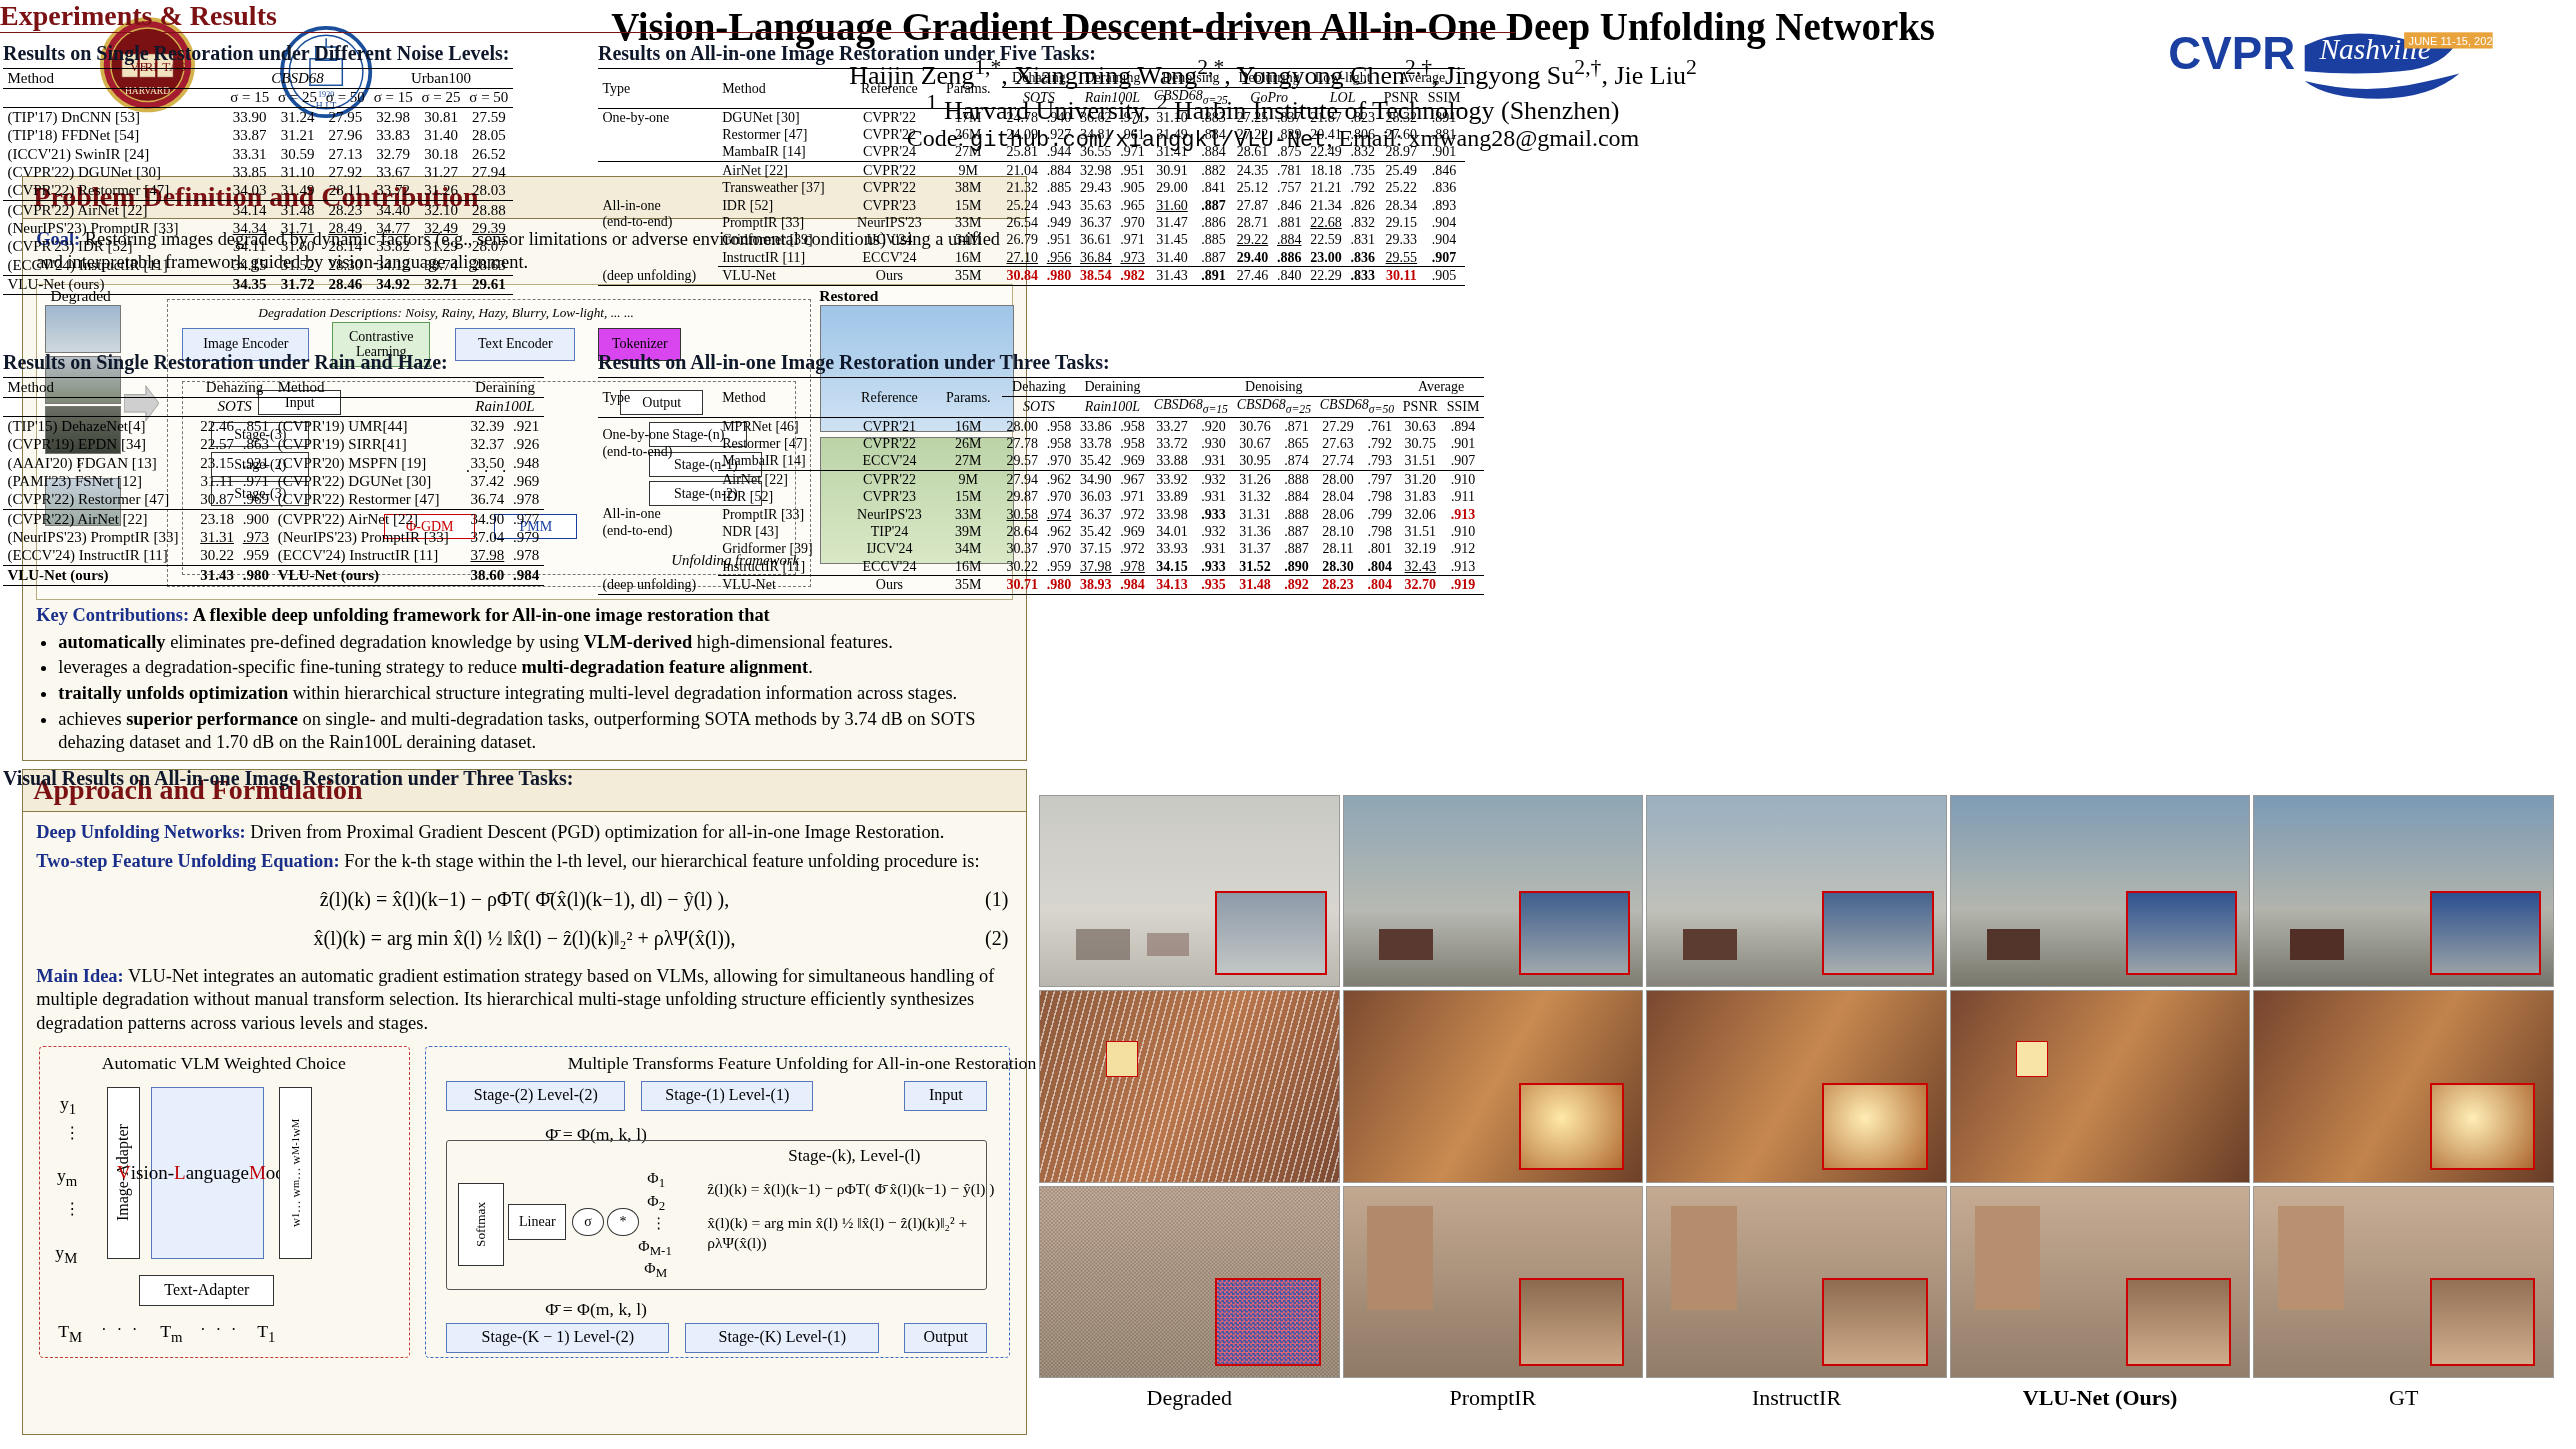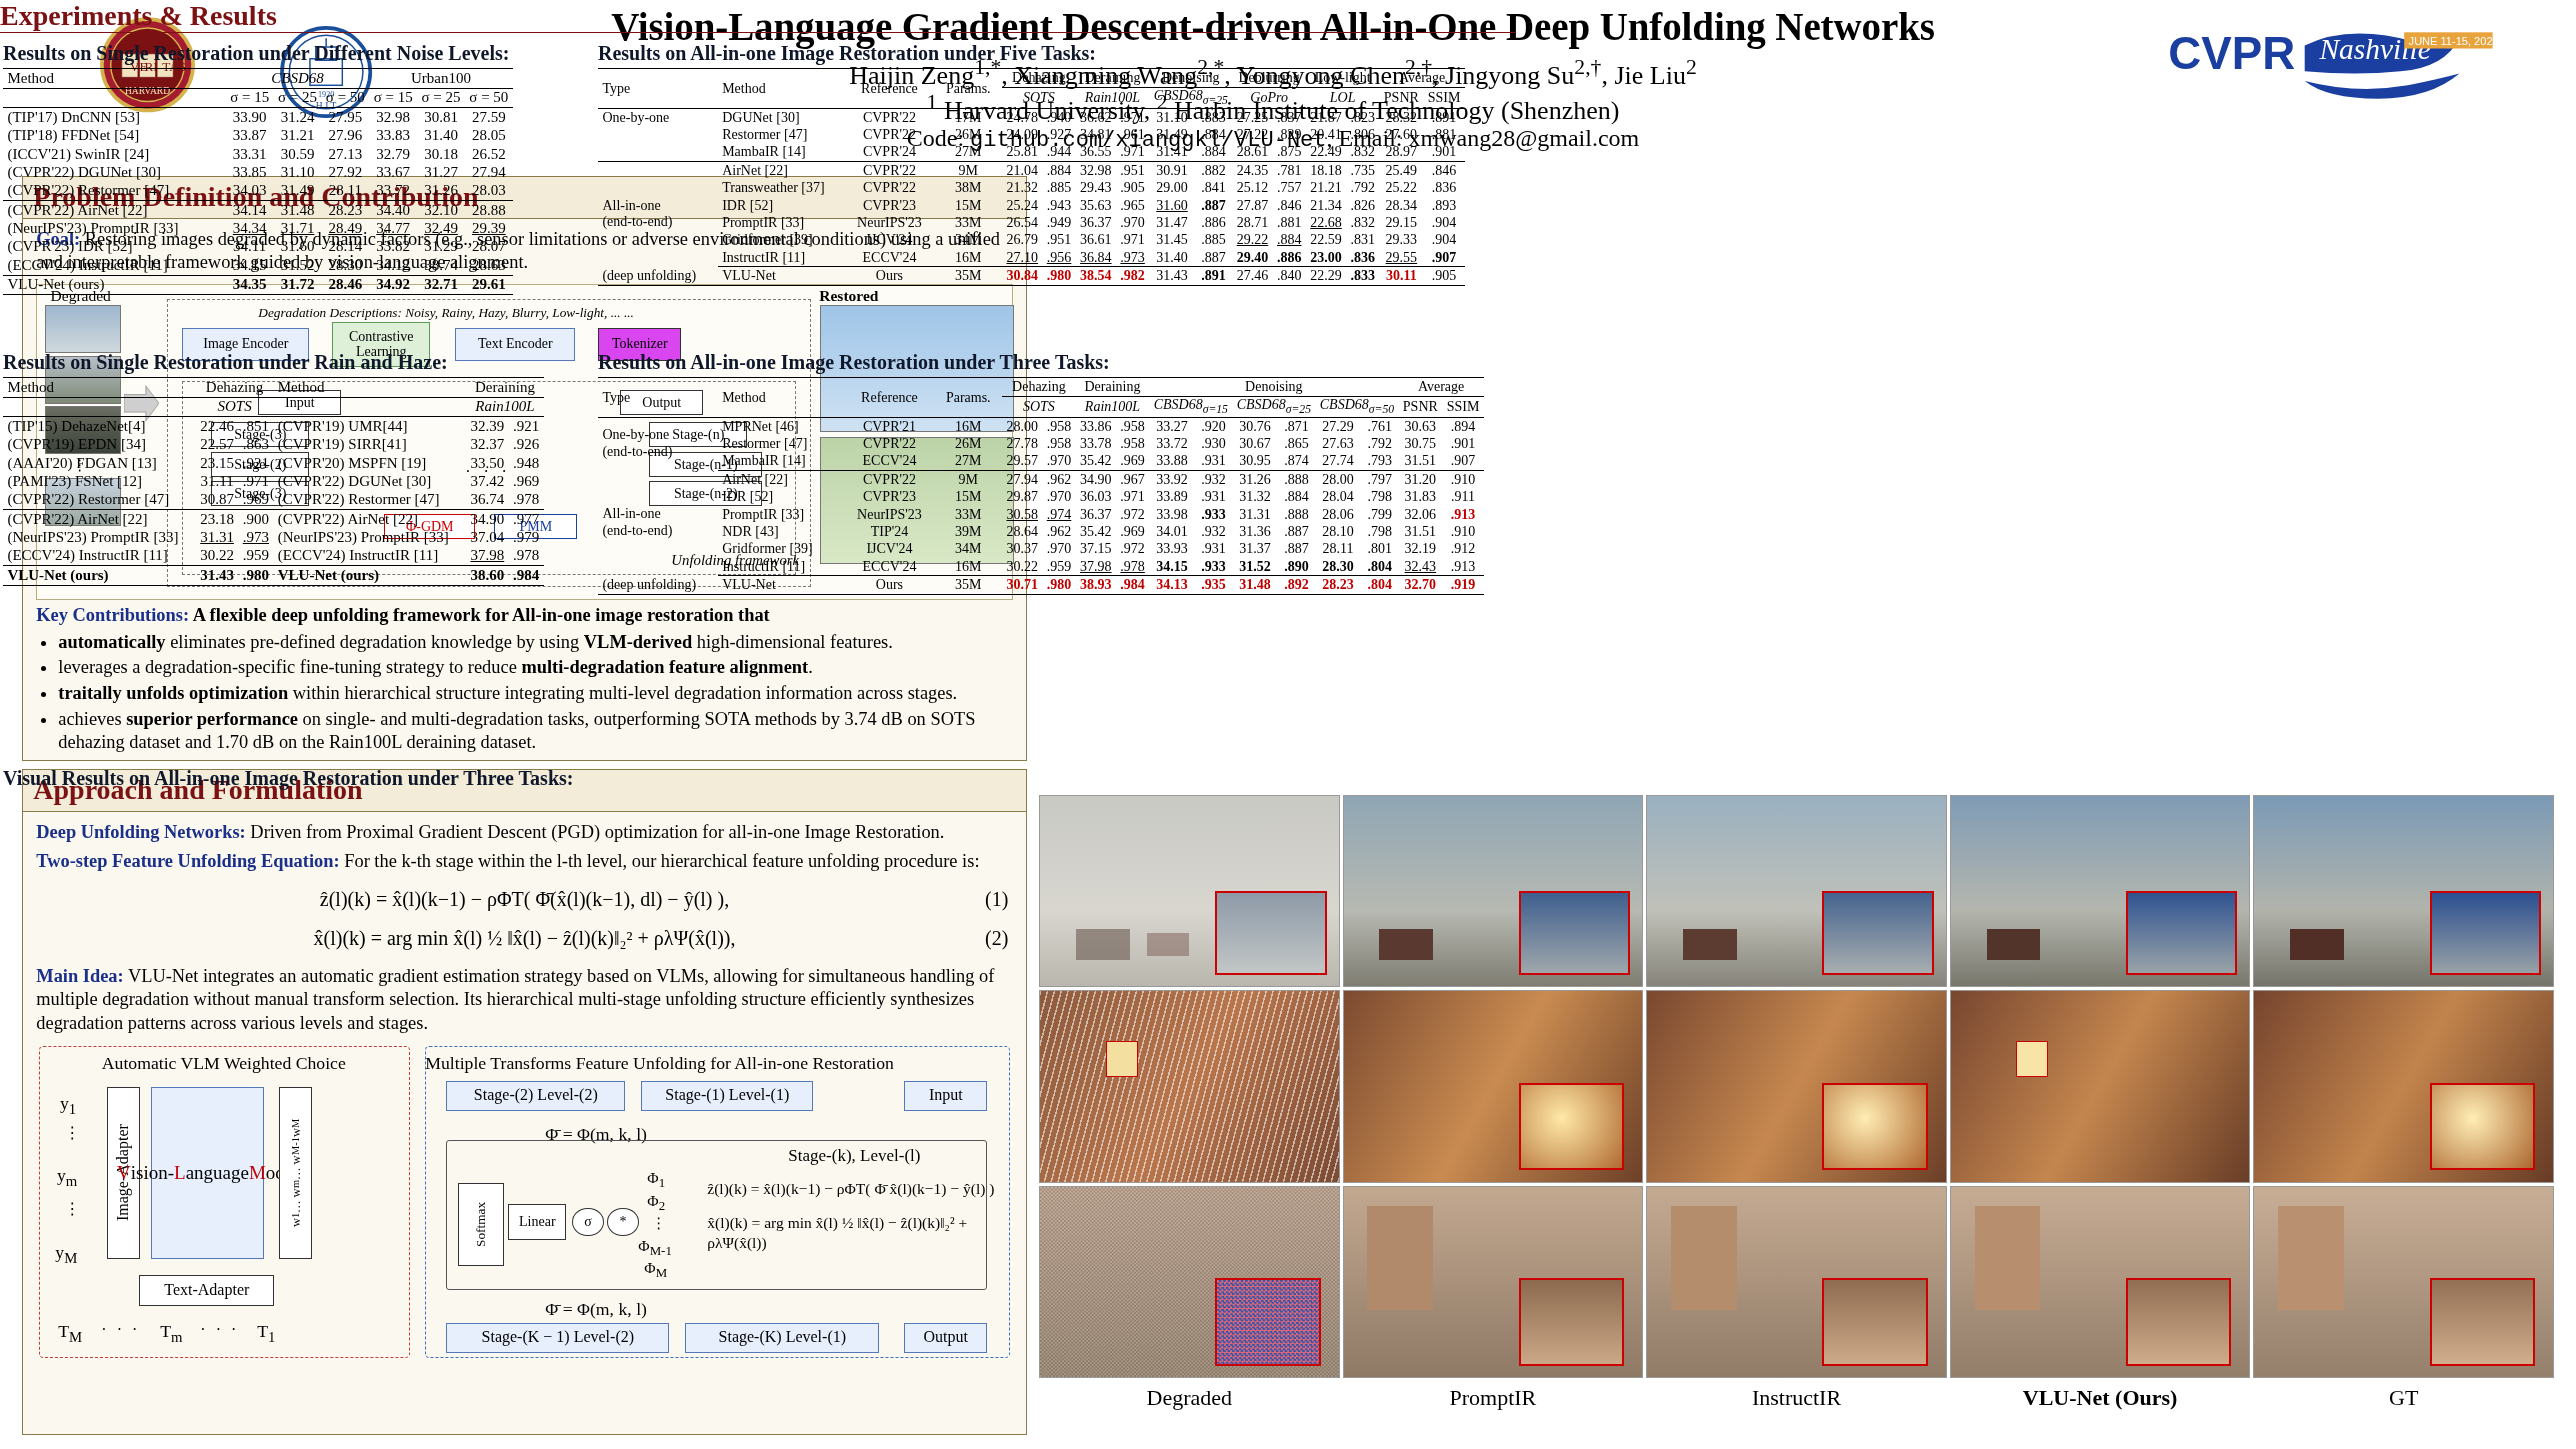--- a/index.html
+++ b/index.html
@@ -230,21 +230,21 @@
 
       <div class="nbox" style="left:103px;top:229px;width:133px;height:29.5px;font-size:16px;">Text-Adapter</div>
 
       <div style="position:absolute;left:22px;top:274px;font-size:17.7px;">T<sub>M</sub></div>
       <div style="position:absolute;left:65px;top:274px;font-size:16px;letter-spacing:3px;">· · ·</div>
       <div style="position:absolute;left:124px;top:274px;font-size:17.7px;">T<sub>m</sub></div>
       <div style="position:absolute;left:164px;top:274px;font-size:16px;letter-spacing:3px;">· · ·</div>
       <div style="position:absolute;left:221px;top:274px;font-size:17.7px;">T<sub>1</sub></div>
 
       <div style="position:absolute;left:389px;top:0;width:583px;height:310px;border:1.5px dashed #3c6cc2;border-radius:4.4px;"></div>
-      <div style="position:absolute;left:389px;top:5.9px;width:583px;text-align:left;font-size:17.7px;">Multiple Transforms Feature Unfolding for All-in-one Restoration</div>
+      <div style="position:absolute;left:389px;top:5.9px;width:583px;text-align:right;font-size:17.7px;padding-left:28px;">Multiple Transforms Feature Unfolding for All-in-one Restoration</div>
 
       <div class="nbox blue" style="left:410px;top:35px;width:177px;height:28px;font-size:16px;">Stage-(2)  Level-(2)</div>
       <div class="nbox blue" style="left:605px;top:35px;width:170px;height:28px;font-size:16px;">Stage-(1)  Level-(1)</div>
       <div class="nbox blue" style="left:868px;top:35px;width:81px;height:28px;font-size:16px;">Input</div>
 
       <div style="position:absolute;left:509px;top:77px;font-size:17.7px;">Φ̄ = Φ(m, k, l)</div>
 
       <div style="position:absolute;left:410px;top:94px;width:539px;height:148px;border:0.7px solid #555;border-radius:3px;"></div>
       <div style="position:absolute;left:752px;top:99px;font-size:17px;">Stage-(k), Level-(l)</div>
 

